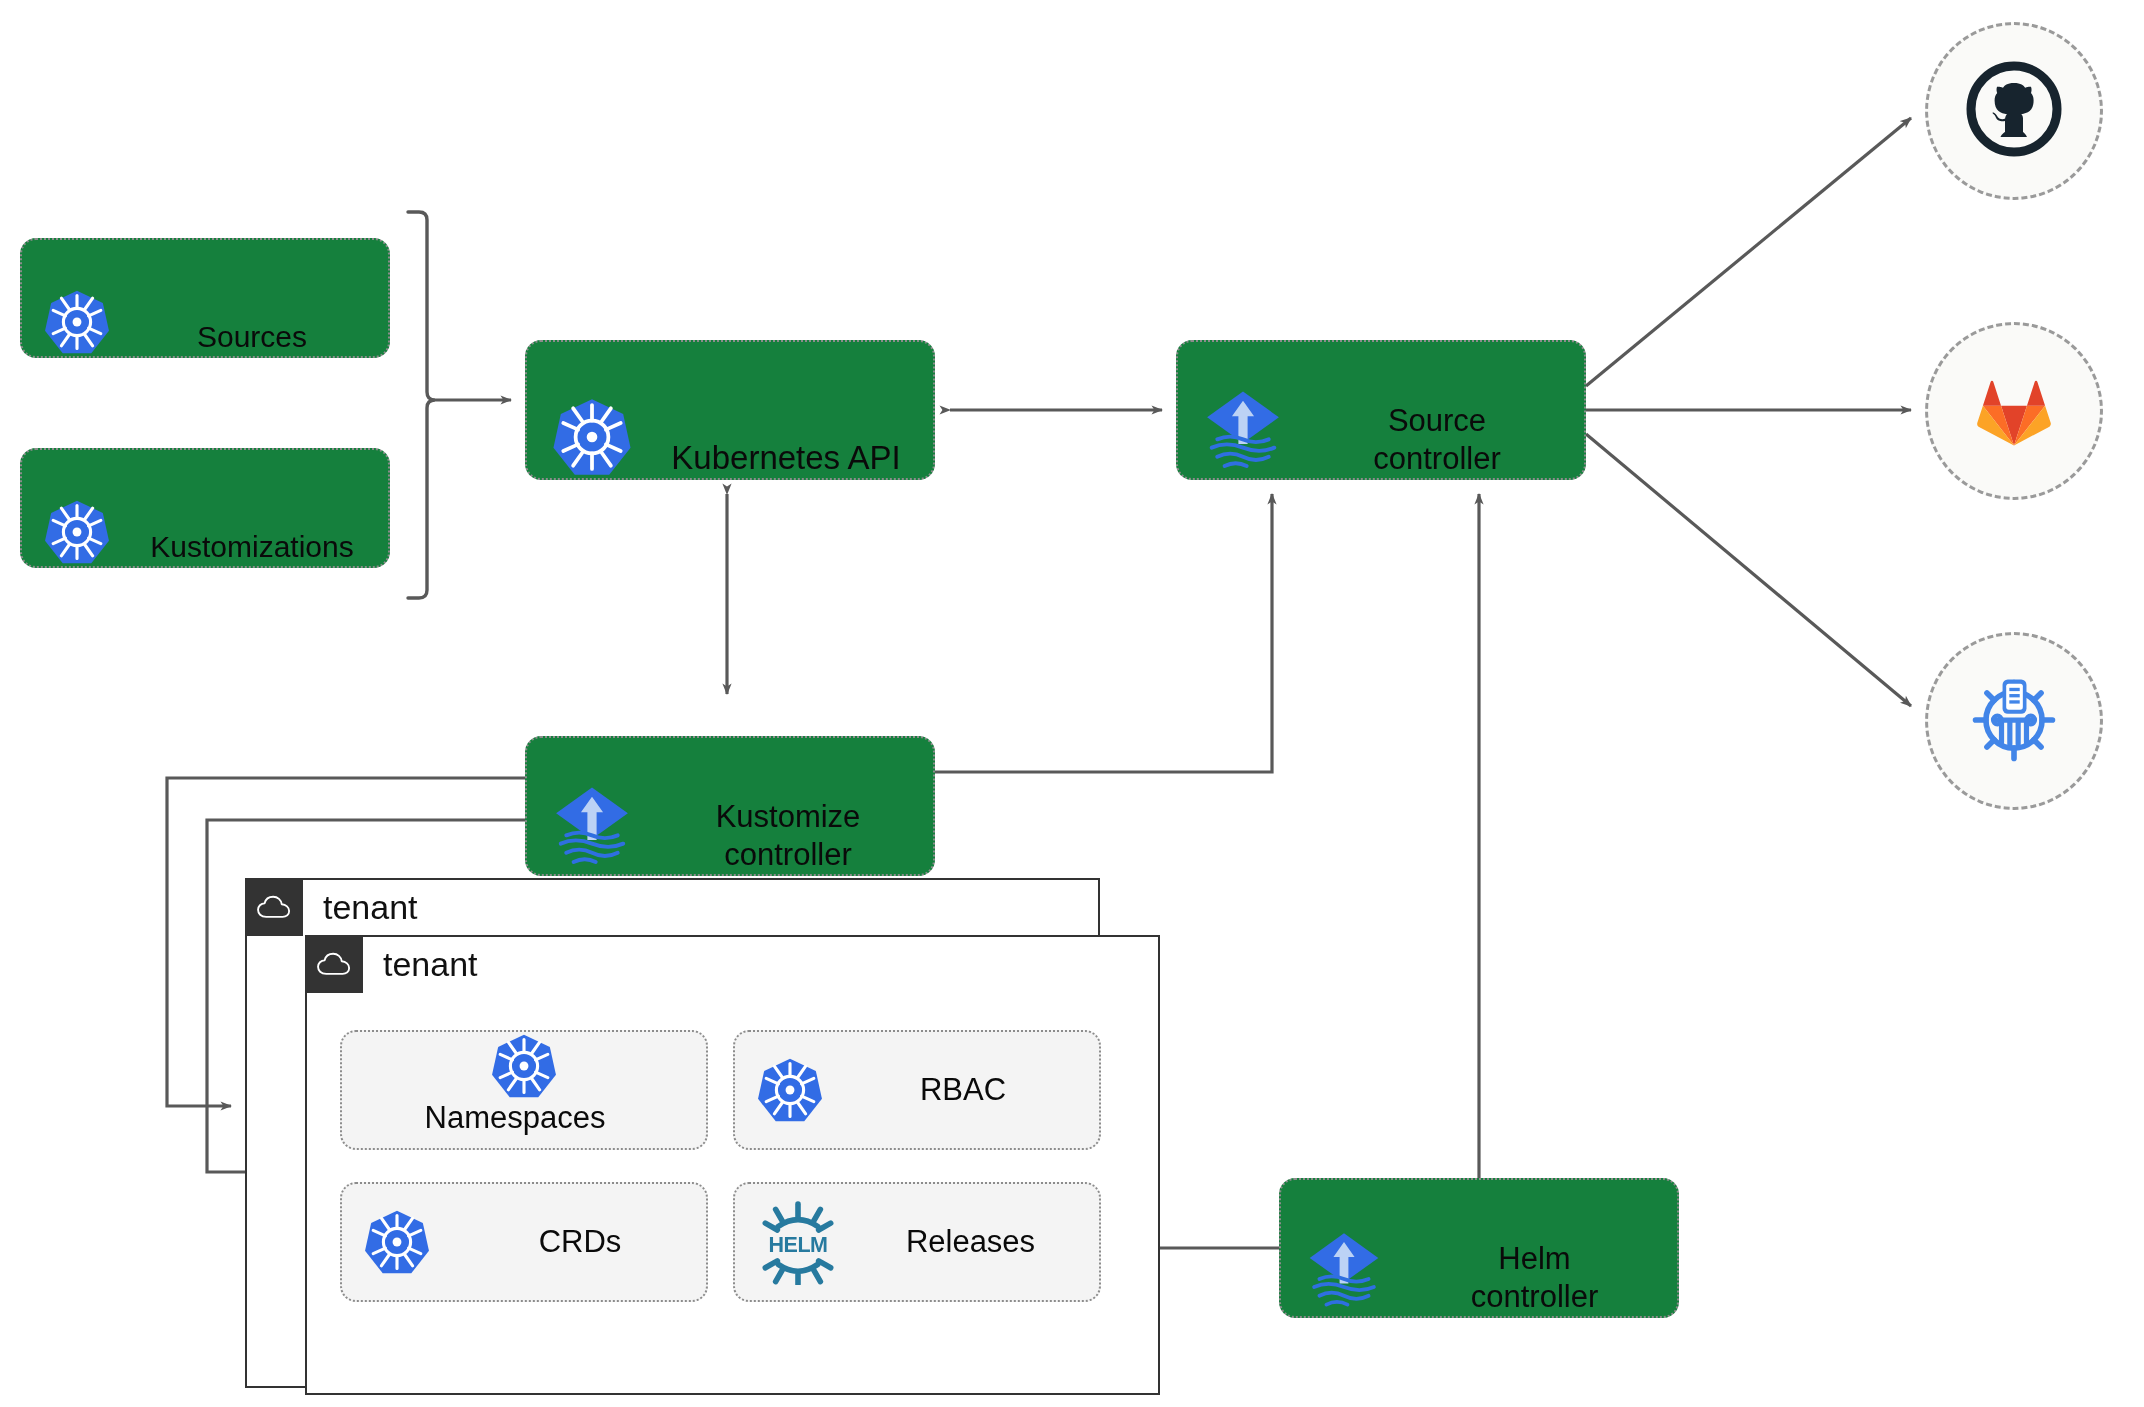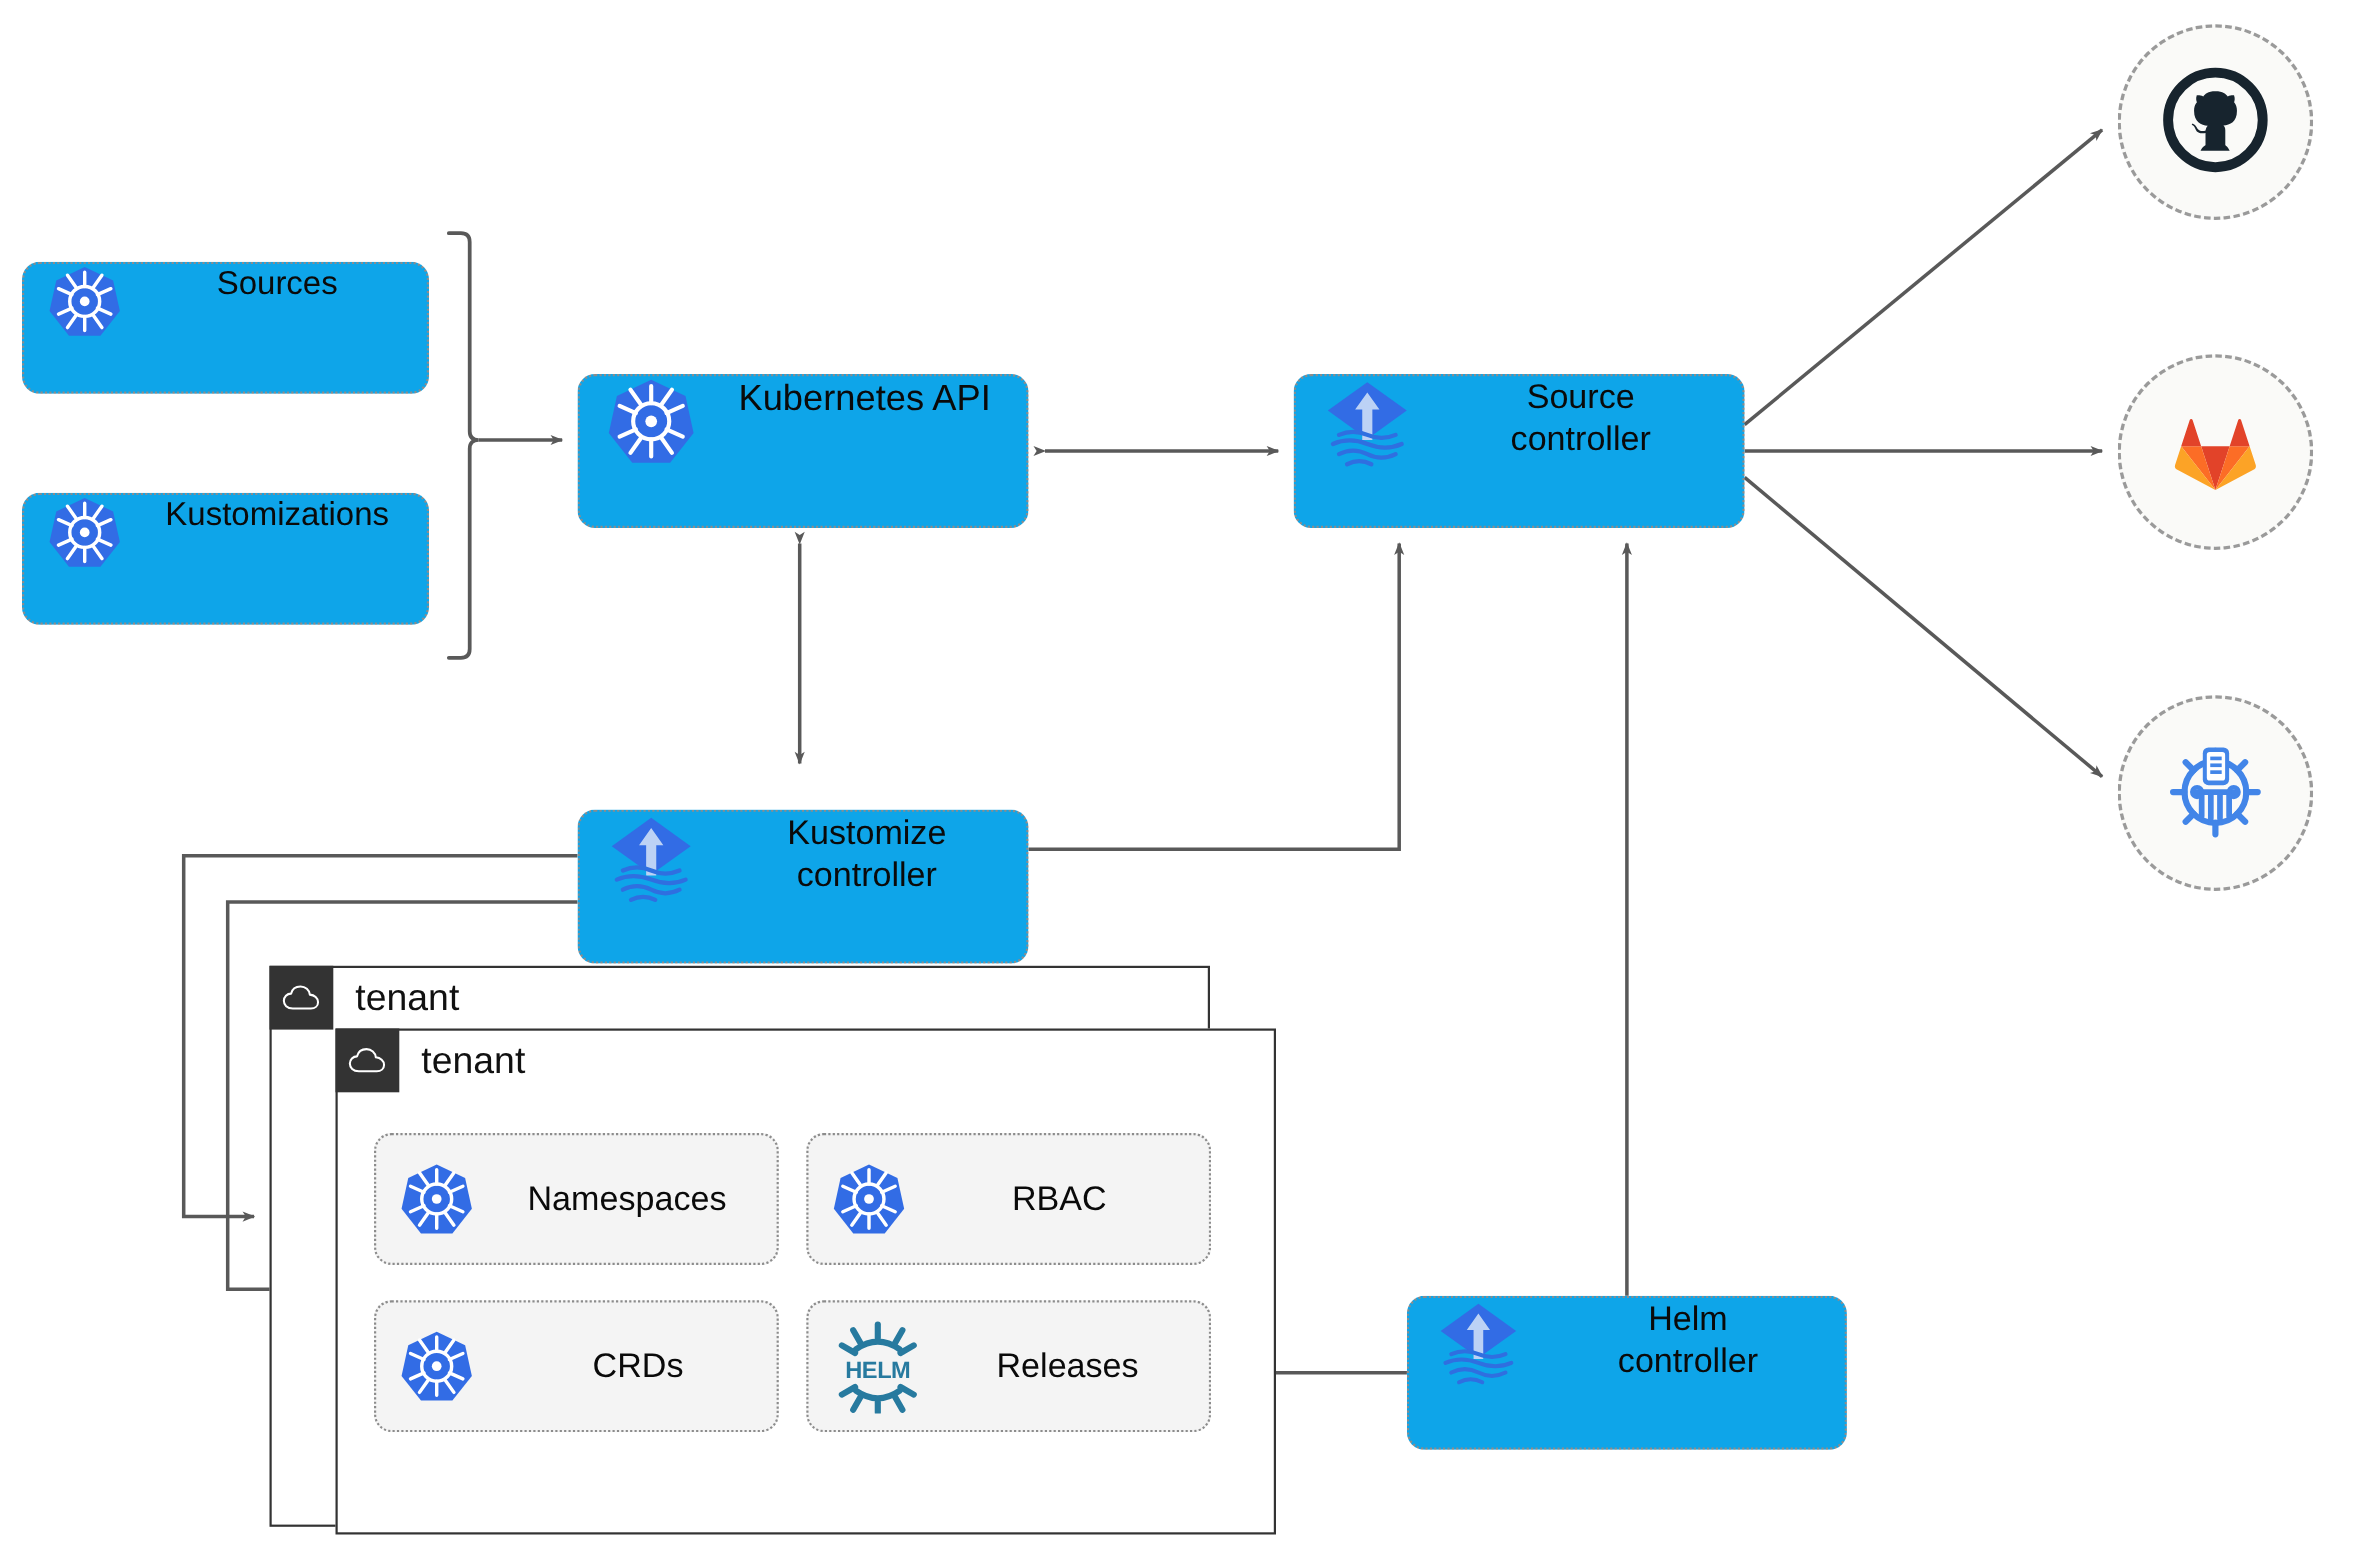--- a/index.html
+++ b/index.html
@@ -19,25 +19,25 @@
     position:absolute;
     left:0;top:0;
     width:2144px;height:1407px;
     pointer-events:none;
   }
 
   
   .node{
     position:absolute;
     box-sizing:border-box;
-    background:#0ea5e9;
+    background:#15803d;
     border:2px dotted #8c8c8c;
     border-radius:16px;
     display:flex;
-    align-items:flex-start;
+    align-items:flex-end;
     z-index:4;
   }
   .node .ico{
     flex:0 0 auto;
     display:flex;
     align-items:center;
     justify-content:center;
   }
   .node .lbl{
     flex:1 1 auto;
@@ -76,21 +76,21 @@
     background:#f4f4f4;
     border:2px dotted #8c8c8c;
     border-radius:16px;
     display:flex;
     align-items:center;
     z-index:5;
   }
   .tile .ico{flex:0 0 auto;width:110px;display:flex;align-items:center;justify-content:center;}
   .tile .lbl{flex:1 1 auto;text-align:center;font-size:31px;color:#0a0a0a;padding-right:18px;}
 
-  .t-ns{left:340px;  top:1030px; width:368px; height:120px;}
+  .t-ns{left:340px;  top:1030px; width:368px; height:120px;flex-direction:column;}
   .t-rbac{left:733px; top:1030px; width:368px; height:120px;align-items:center;}
   .t-crd{left:340px;  top:1182px; width:368px; height:120px;gap:20px;}
   .t-rel{left:733px;  top:1182px; width:368px; height:120px;}
   .t-rel .ico{width:125px;}
 
   
   .tenant{
     position:absolute;
     box-sizing:border-box;
     background:#ffffff;

